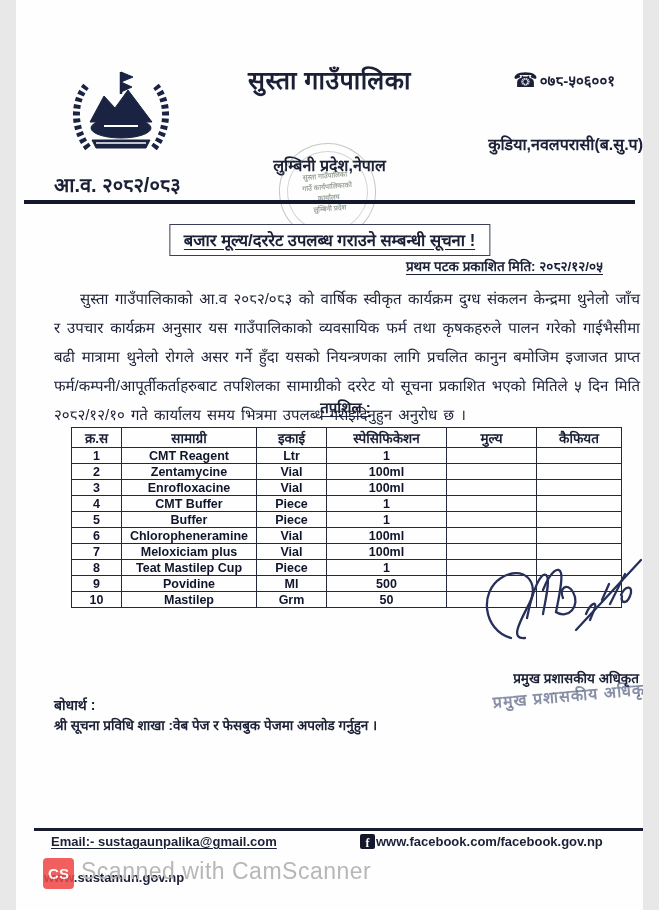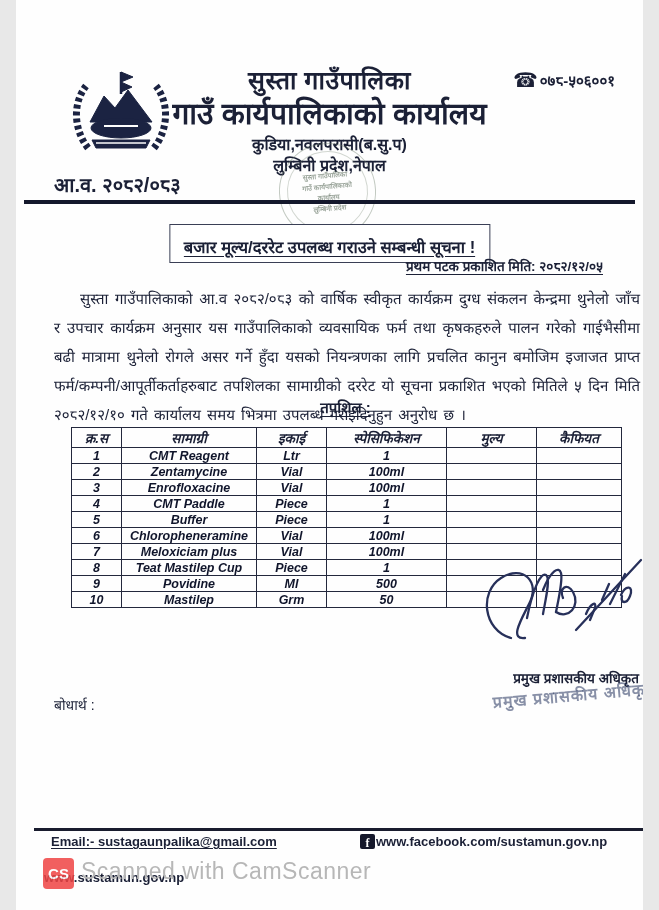--- a/index.html
+++ b/index.html
@@ -8,21 +8,21 @@
   .page {
     position:relative; width:627px; height:910px; margin:0 auto;
     background:#fefefe; overflow:hidden; color:#1b2036;
   }
   
   .emblem { position:absolute; left:50px; top:60px; width:110px; height:110px; }
   .org-name { position:absolute; left:0; top:62px; width:100%; text-align:center;
     font-size:25px; font-weight:700; letter-spacing:0.5px; }
   .office-name { position:absolute; left:0; top:92px; width:100%; text-align:center;
     font-size:30px; font-weight:700; }
-  .addr1 { position:absolute; left:0; top:133px; width:100%; text-align:center;
+  .addr1 { position:absolute; left:0; top:133px; width:100%; text-align:right;
     font-size:16px; font-weight:700; }
   .addr2 { position:absolute; left:0; top:154px; width:100%; text-align:center;
     font-size:16px; font-weight:700; }
   .phone { position:absolute; right:28px; top:70px; font-size:15px; font-weight:700;
     display:flex; align-items:center; gap:2px; }
   .phone .ph-icon { font-size:20px; line-height:1; }
   .fiscal { position:absolute; left:38px; top:171px; font-size:20px; font-weight:700; }
   
   .hdr-stamp { position:absolute; left:263px; top:143px; width:97px; height:97px;
     border:1.5px solid rgba(105,122,102,0.40); border-radius:50%;
@@ -30,53 +30,53 @@
     display:flex; flex-direction:column; justify-content:center; align-items:center; gap:2px; }
   .hdr-stamp::before { content:""; position:absolute; inset:7px;
     border:1px solid rgba(105,122,102,0.30); border-radius:50%; }
   .hdr-stamp span { font-size:7px; color:rgba(95,112,95,0.60); font-weight:700;
     white-space:nowrap; transform:rotate(3deg); }
   
   .rule { position:absolute; left:8px; right:8px; top:200px; height:3px;
     border-top:3px solid #14182c; border-bottom:1.5px solid #14182c; }
   
   .title-box { position:absolute; left:50%; top:224px; transform:translateX(-50%);
-    border:1.4px solid #3a3f55; padding:10px 14px 4px; background:#fff; }
+    border:1.4px solid #3a3f55; padding:3px 14px 4px; background:#fff; }
   .title-box span { font-size:16.5px; font-weight:700; text-decoration:underline;
     text-underline-offset:3px; white-space:nowrap; }
   .pub-date { position:absolute; right:40px; top:257px; font-size:13.5px; font-weight:700;
     text-decoration:underline; text-underline-offset:3px; }
   
   .body-par { position:absolute; left:38px; top:284px; width:586px;
     font-size:15px; line-height:29px; text-align:justify; text-indent:26px;
     font-weight:500; word-spacing:2px; }
   .details-head { position:absolute; left:0; top:397px; width:100%; text-align:center;
     font-size:15px; font-weight:700; text-decoration:underline; text-underline-offset:3px;margin-left:16px; }
   
   table.items { position:absolute; left:55px; top:427px; width:550px;
-    border-collapse:collapse; table-layout:fixed;font-style:italic; }
+    border-collapse:collapse; table-layout:fixed; }
   table.items th, table.items td {
     border:1.5px solid #23283d; text-align:center; vertical-align:middle;
     overflow:hidden; white-space:nowrap; }
   table.items th { height:20px; font-size:13.5px; font-weight:700; }
   table.items td { height:16px; font-size:12.5px; font-weight:600; color:#10152b; }
   .c-sn{width:50px;} .c-item{width:135px;} .c-unit{width:70px;}
   .c-spec{width:120px;} .c-price{width:90px;} .c-rem{width:85px;}
   
   .sig-svg { position:absolute; left:455px; top:540px; width:195px; height:125px;
     pointer-events:none; }
   .sig-name { position:absolute; left:470px; top:651px; width:180px; text-align:center;
     font-size:14px; font-weight:700; }
   .sig-desig { position:absolute; left:455px; top:669px; width:210px; text-align:center;
     font-size:13.5px; font-weight:700; }
   .sig-stamp { position:absolute; left:443px; top:684px; width:230px; text-align:center;
     font-size:16px; font-weight:700; color:rgba(38,52,94,0.55);
     transform:rotate(-5deg); letter-spacing:1px; pointer-events:none; }
   
-  .bodharth-label { position:absolute; left:38px; top:695px; font-size:14px; font-weight:400; }
+  .bodharth-label { position:absolute; left:38px; top:695px; font-size:14px; font-weight:700; }
   .bodharth-line { position:absolute; left:38px; top:716px; font-size:13.5px; font-weight:700; }
   
   .foot-rule { position:absolute; left:18px; top:828px; width:622px; height:2.5px;
     background:#191c2e; }
   .foot-email { position:absolute; left:35px; top:834px; font-size:13px; font-weight:700;
     text-decoration:underline; text-underline-offset:2px; }
   .foot-web { position:absolute; left:28px; top:870px; font-size:13px; font-weight:700; }
   .foot-fb { position:absolute; left:344px; top:834px; display:flex; align-items:center;
     gap:1px; font-size:13px; font-weight:700; }
   .fb-icon { width:15px; height:15px; background:#15182b; color:#fff; border-radius:2px;
@@ -110,21 +110,20 @@
       <ellipse cx="55" cy="68" rx="30" ry="10"></ellipse>
 
       <path d="M38,66 L72,66" stroke="#fefefe" stroke-width="2"></path>
 
       <path d="M26,80 L84,80 L80,88 L30,88 Z"></path>
       <path d="M30,83 L80,83" stroke="#fefefe" stroke-width="1.5"></path>
     </g>
   </svg>
 
   <div class="org-name">सुस्ता गाउँपालिका</div>
-  <div class="office-name">गाउँ कार्यपालिकाको कार्यालय</div>
   <div class="addr1">कुडिया,नवलपरासी(ब.सु.प)</div>
   <div class="addr2">लुम्बिनी प्रदेश,नेपाल</div>
 
   <div class="phone">
     <span class="ph-icon">☎</span>
     <span>०७८-५०६००१</span>
   </div>
 
   <div class="fiscal">आ.व. २०८२/०८३</div>
 
@@ -185,21 +184,21 @@
       <tr>
         <td>3</td>
         <td>Enrofloxacine</td>
         <td>Vial</td>
         <td>100ml</td>
         <td></td>
         <td></td>
       </tr>
       <tr>
         <td>4</td>
-        <td>CMT Paddle</td>
+        <td>CMT Buffer</td>
         <td>Piece</td>
         <td>1</td>
         <td></td>
         <td></td>
       </tr>
       <tr>
         <td>5</td>
         <td>Buffer</td>
         <td>Piece</td>
         <td>1</td>
@@ -260,25 +259,26 @@
       <path d="M131,60 l7,-16"></path>
       <path d="M139,64 l15,-30"></path>
       <path d="M150,55 c5,-11 13,-9 9,1 c-3,8 -10,8 -8,0"></path>
     </g>
   </svg>
 
   <div class="sig-desig">प्रमुख प्रशासकीय अधिकृत</div>
   <div class="sig-stamp">प्रमुख प्रशासकीय अधिकृत</div>
 
   <div class="bodharth-label">बोधार्थ :</div>
+  <div class="bodharth-line">श्री सूचना प्रविधि शाखा :वेब पेज र फेसबुक पेजमा अपलोड गर्नुहुन ।</div>
 
   <div class="foot-rule"></div>
   <div class="foot-email">Email:- sustagaunpalika@gmail.com</div>
   <div class="foot-web">www.sustamun.gov.np</div>
   <div class="foot-fb">
     <span class="fb-icon">f</span>
-    <span>www.facebook.com/sustamun.gov.np</span>
+    <span>www.facebook.com/facebook.gov.np</span>
   </div>
 
   <div class="cs-badge">CS</div>
   <div class="cs-text">Scanned with CamScanner</div>
 
 </div>
 
 </body></html>

